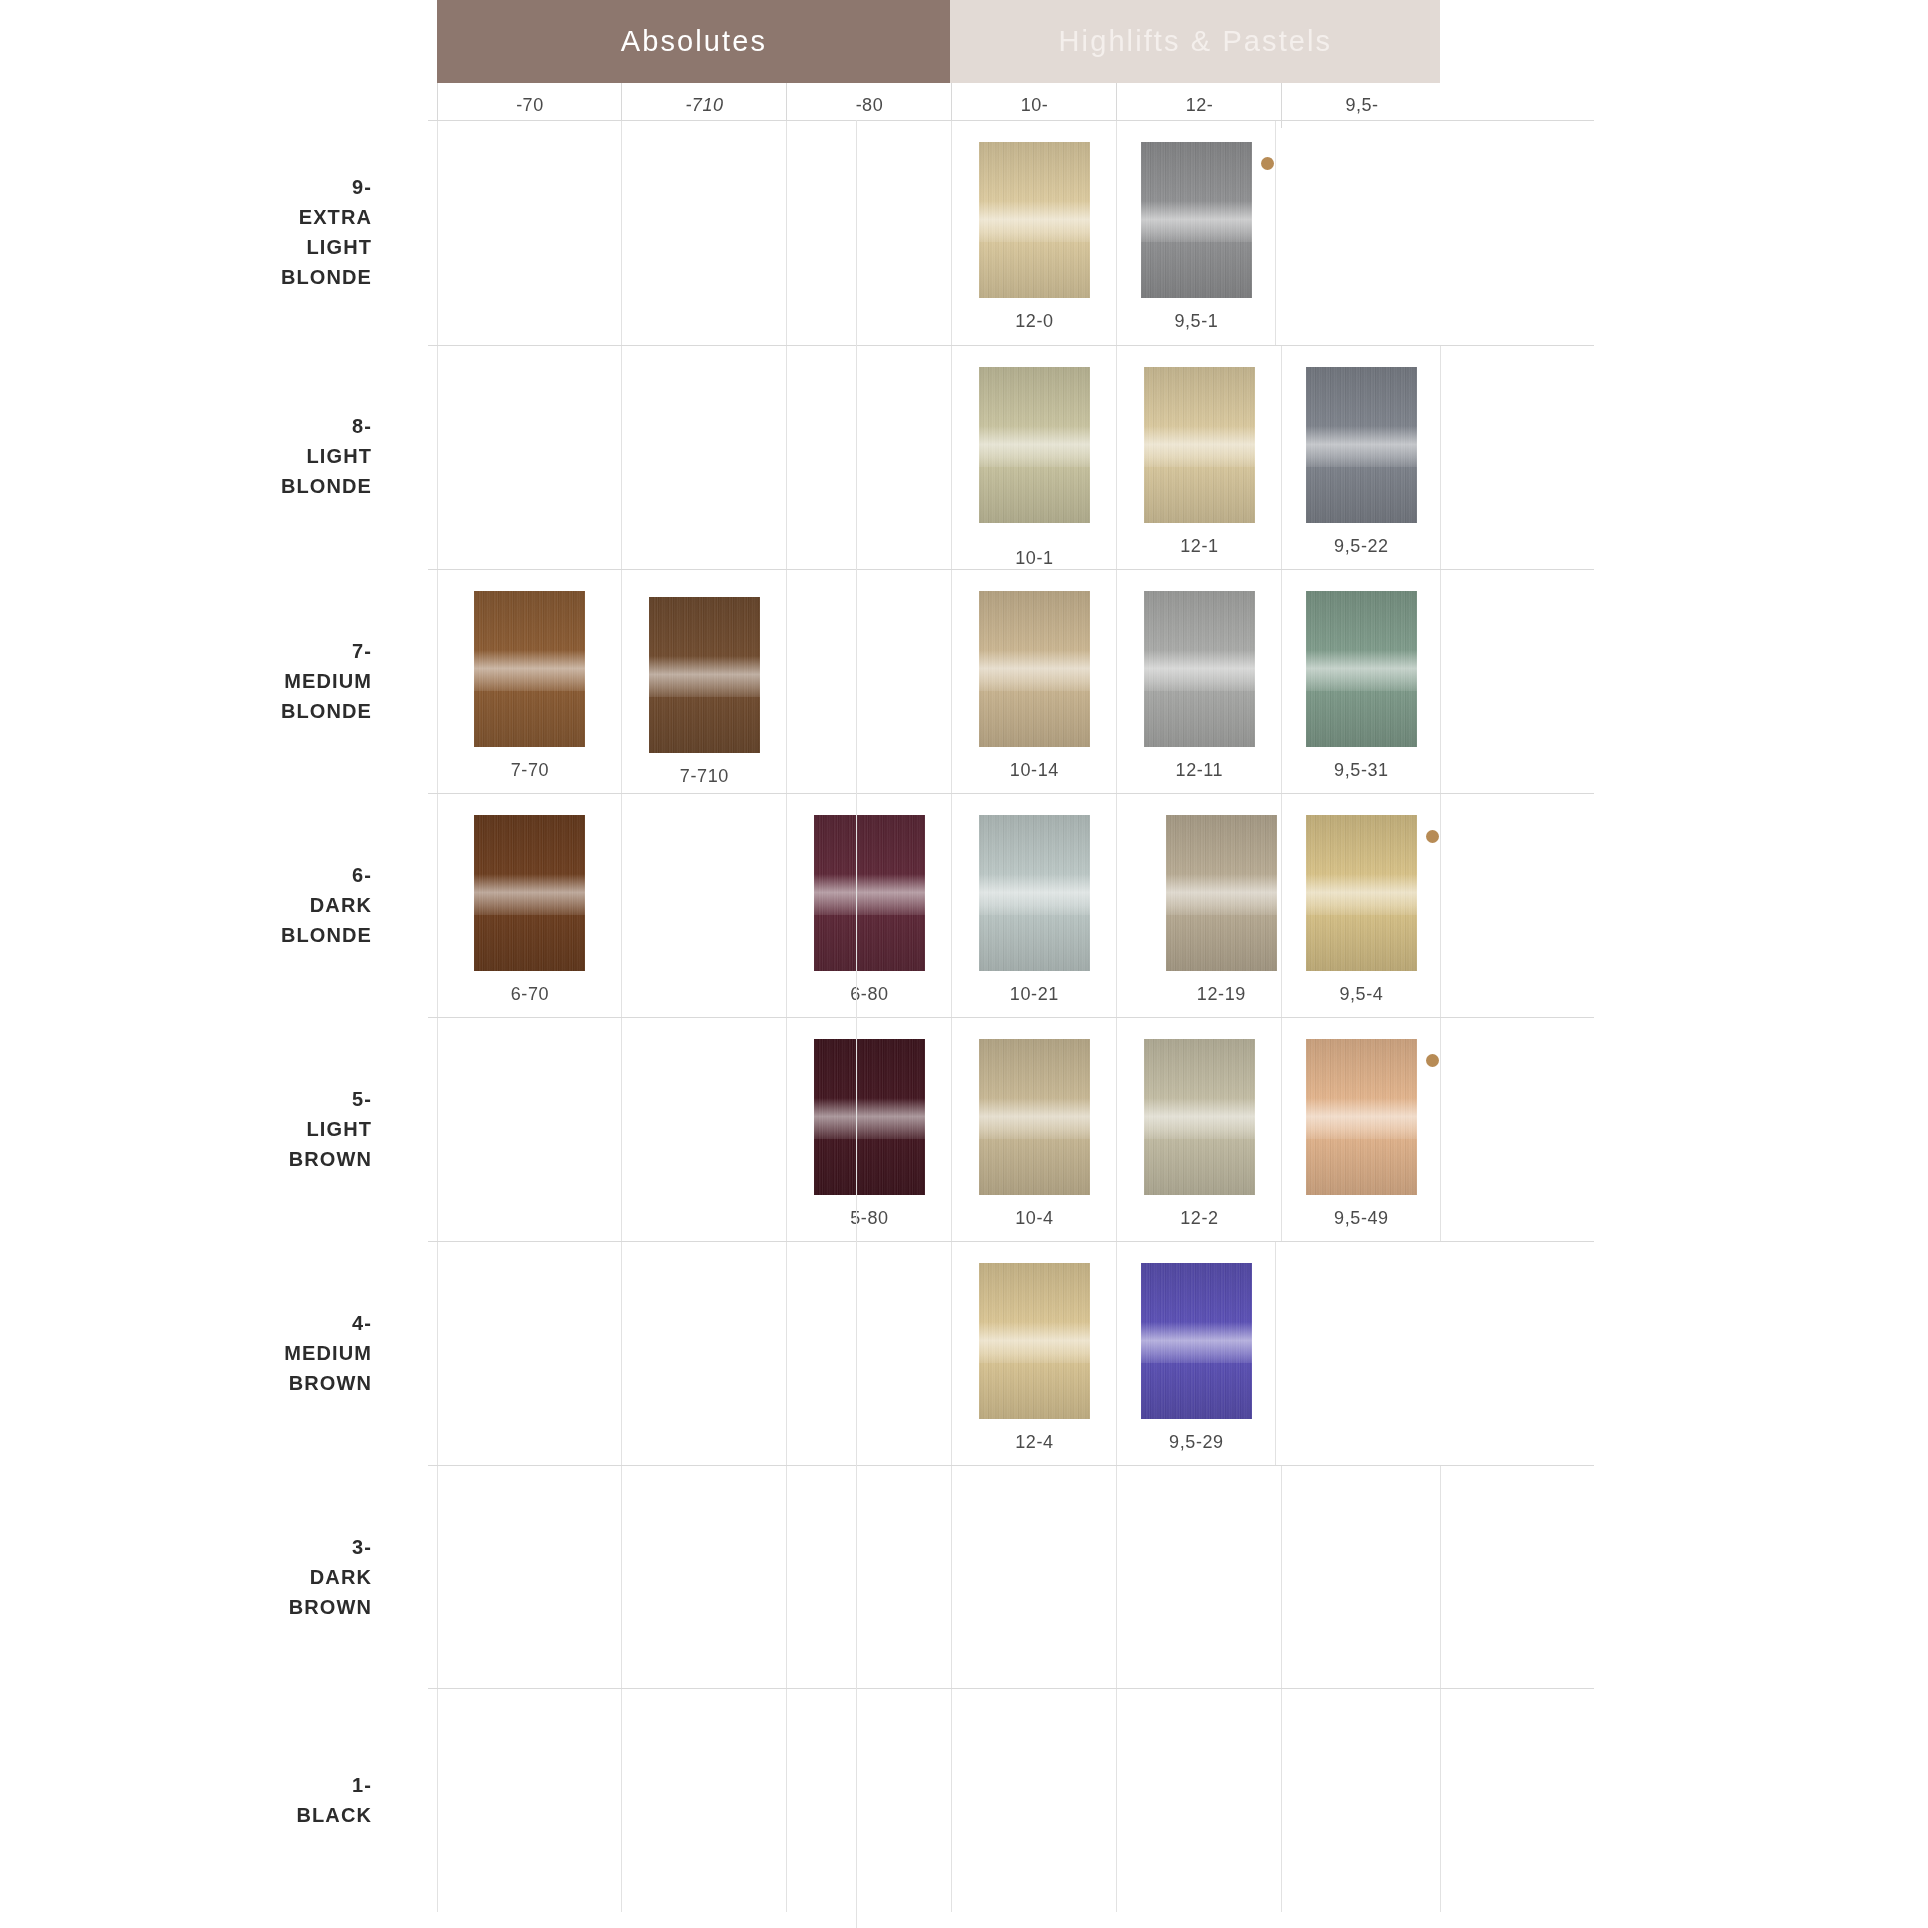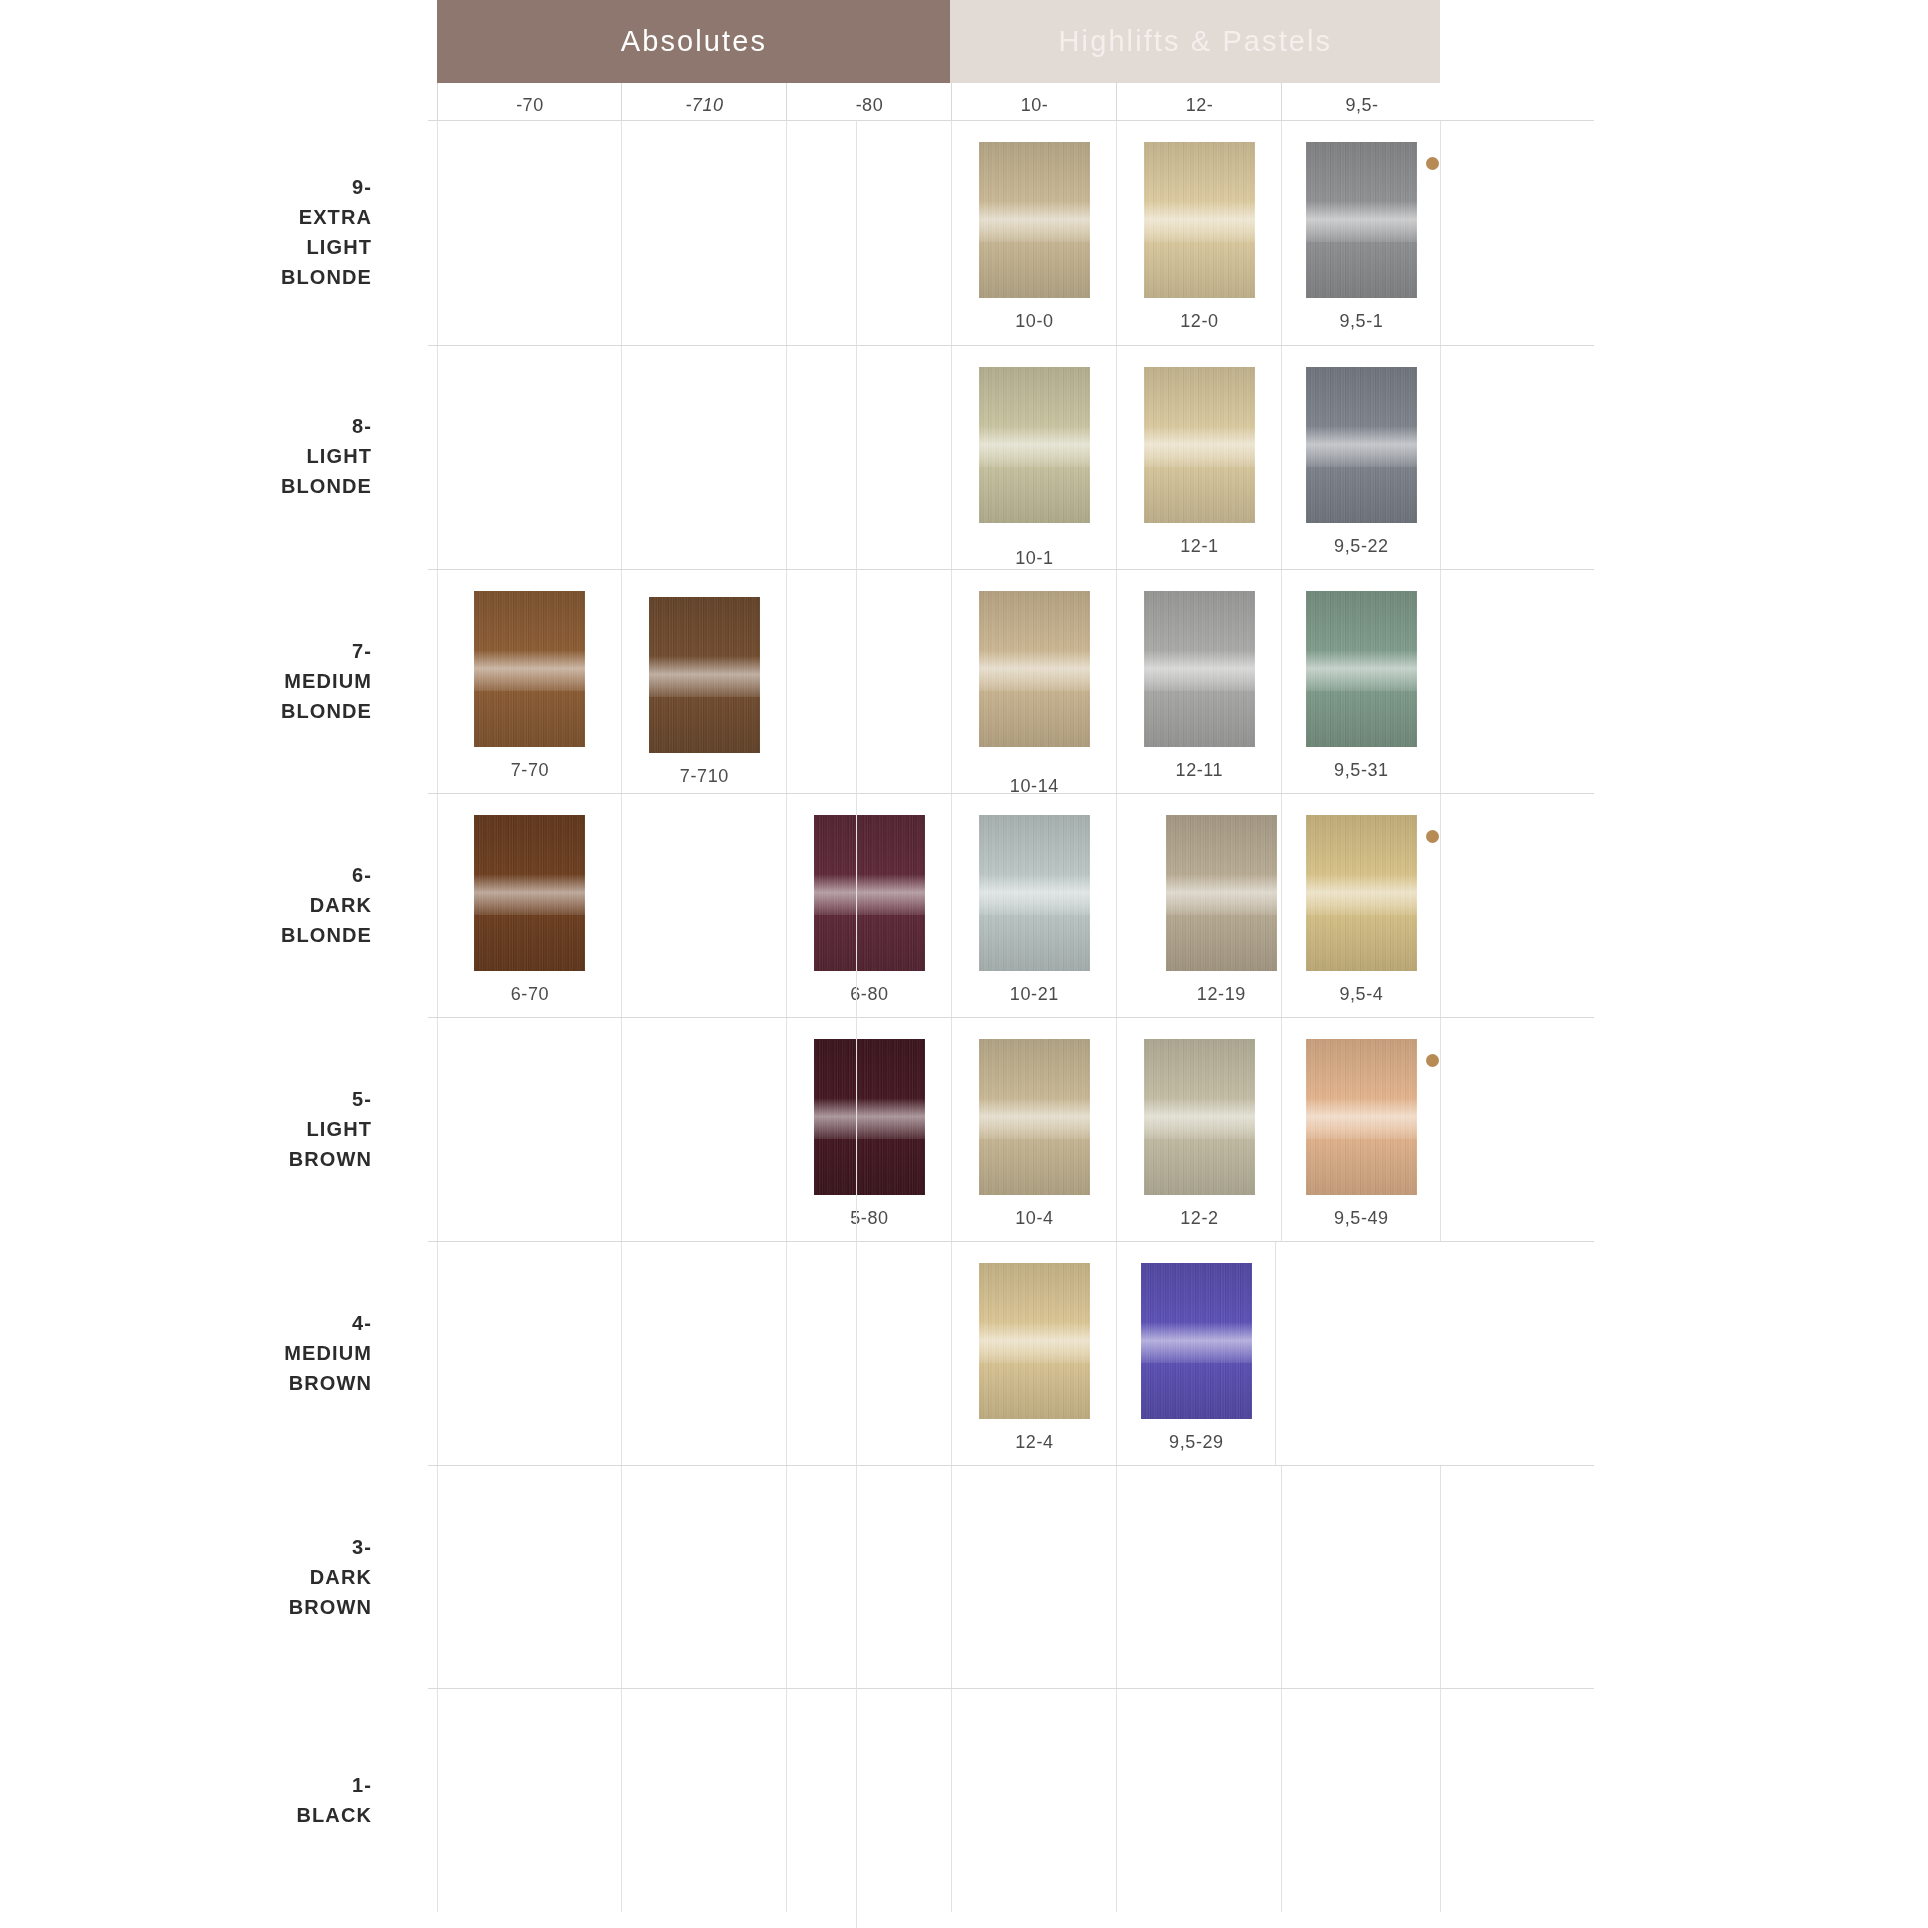--- a/index.html
+++ b/index.html
@@ -205,31 +205,20 @@
       </div>
 
     <div class="gridbody" id="gridbody">
         <div class="row" style="height: 225px;">
           <div class="spacer"></div>
           <div class="cell" style="width: 184px;"></div>
           <div class="cell" style="width: 165px;"></div>
           <div class="cell" style="width: 165px;"></div>
           <div class="cell" style="width: 165px;">
             <div class="swatchwrap">
-              <div class="swatch" style="background: rgb(201, 184, 148);">
-                <div class="streaks"></div>
-                <div class="sheen"></div>
-                <div class="shadetop"></div>
-                <div class="shadebot"></div>
-              </div>
-            </div>
-            <div class="swlabel">10-0</div>
-          </div>
-          <div class="cell" style="width: 165px;">
-            <div class="swatchwrap">
               <div class="swatch" style="background: rgb(221, 203, 159);">
                 <div class="streaks"></div>
                 <div class="sheen"></div>
                 <div class="shadetop"></div>
                 <div class="shadebot"></div>
               </div>
             </div>
             <div class="swlabel">12-0</div>
           </div>
           <div class="cell lastcol" style="width: 160px;">
@@ -302,21 +291,21 @@
               <div class="swatch" style="background: rgb(111, 74, 45);">
                 <div class="streaks"></div>
                 <div class="sheen"></div>
                 <div class="shadetop"></div>
                 <div class="shadebot"></div>
               </div>
             </div>
             <div class="swlabel">7-710</div>
           </div>
           <div class="cell" style="width: 165px;"></div>
-          <div class="cell" style="width: 165px; gap: 16px;">
+          <div class="cell" style="width: 165px;">
             <div class="swatchwrap">
               <div class="swatch" style="background: rgb(203, 182, 145);">
                 <div class="streaks"></div>
                 <div class="sheen"></div>
                 <div class="shadetop"></div>
                 <div class="shadebot"></div>
               </div>
             </div>
             <div class="swlabel">10-14</div>
           </div>

